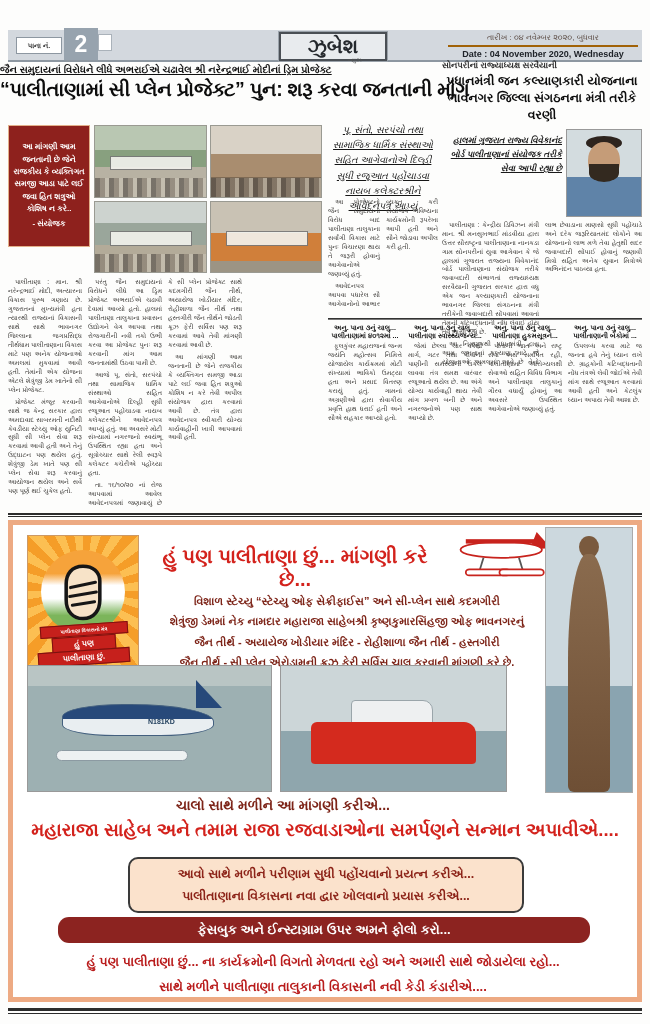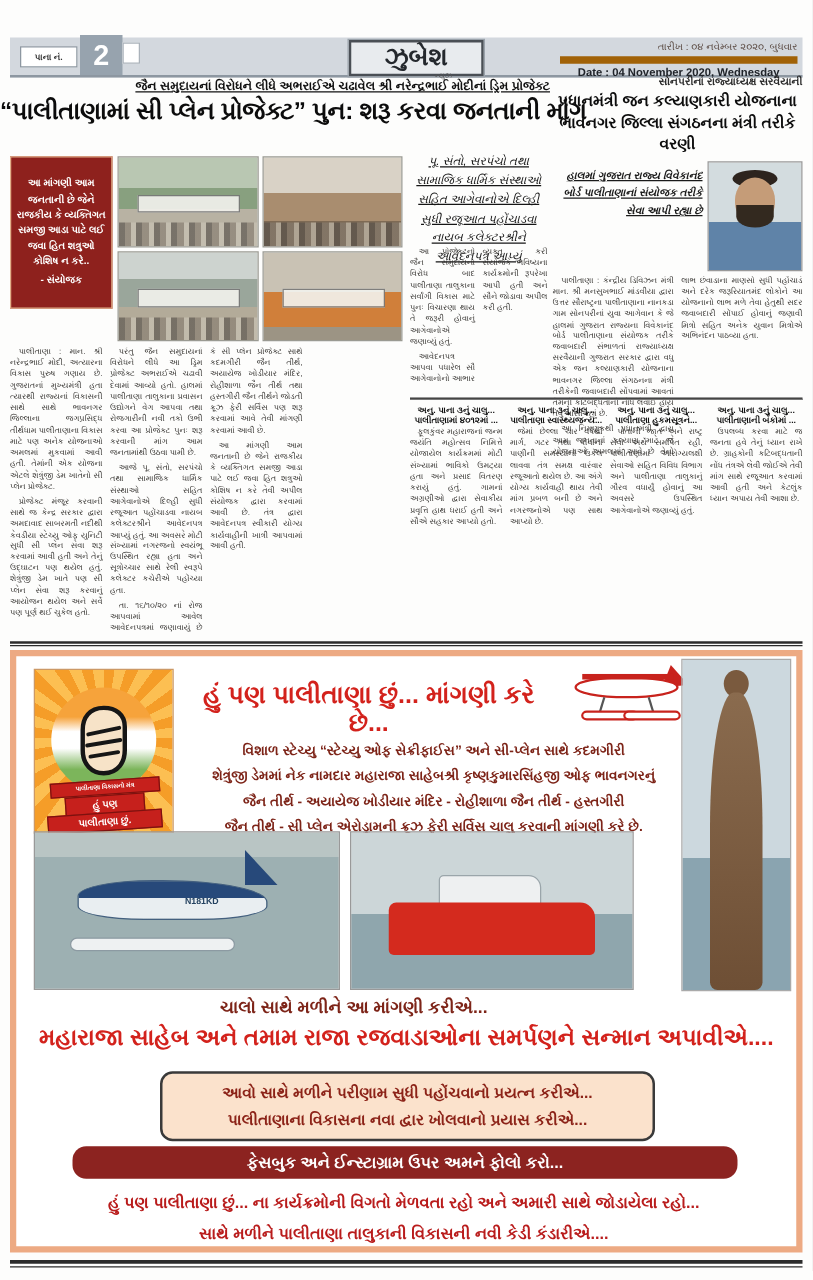--- a/index.html
+++ b/index.html
@@ -13,25 +13,25 @@
                 border:1px solid #8d97a1;font-size:7px;font-weight:bold;color:#333;
                 display:flex;align-items:center;justify-content:center;}
   .pageno-num{position:absolute;left:56px;top:-2px;width:34px;height:32px;background:#97a3ae;
               color:#fff;font-size:23px;font-weight:bold;display:flex;align-items:center;justify-content:center;}
   .pageno-tab{position:absolute;left:90px;top:4px;width:12px;height:15px;background:#fff;border:1px solid #aab2ba;}
   .masthead{position:absolute;left:271px;top:2px;width:104px;height:25px;background:#e8ebee;
             border:2px solid #4a4f55;outline:1px solid #9aa2aa;display:flex;align-items:center;justify-content:center;
             font-size:20px;font-weight:bold;color:#24282d;}
   .masthead-sub{position:absolute;left:340px;top:27px;font-size:6px;color:#555;}
   .date-block{position:absolute;right:4px;top:3px;width:190px;text-align:center;}
-  .date-gu{font-size:8px;color:#5a4a42;border-bottom:6px solid #a16207;padding-bottom:2px;text-align:right;}
+  .date-gu{font-size:8px;color:#5a4a42;border-bottom:2px solid #a16207;padding-bottom:2px;}
   .date-en{font-size:9px;font-weight:bold;color:#20242a;padding-top:2px;}
 
   
-  .kicker{position:absolute;left:0;top:64px;width:440px;text-align:right;font-size:10px;
+  .kicker{position:absolute;left:0;top:64px;width:440px;text-align:left;font-size:10px;
           font-weight:bold;text-decoration:underline;color:#111;}
   .headline{position:absolute;left:0;top:78px;width:440px;text-align:center;font-size:19.5px;
             font-weight:bold;color:#0c0c0c;letter-spacing:-0.3px;white-space:nowrap;}
 
   .quote-box{position:absolute;left:8px;top:125px;width:82px;height:122px;background:#8e211d;
              border:1px solid #e2b08a;color:#fff;font-size:8px;font-weight:bold;line-height:1.55;
              text-align:center;display:flex;flex-direction:column;justify-content:center;padding:3px;box-sizing:border-box;}
   .quote-author{margin-top:3px;font-size:8px;}
 
   .photo-grid{position:absolute;left:94px;top:125px;width:228px;height:148px;display:grid;
@@ -51,21 +51,21 @@
   .center-subhead span{text-decoration:underline;}
 
   .body-cols{column-gap:6px;column-fill:auto;text-align:justify;font-size:6.5px;line-height:1.38;
              color:#33312e;overflow:hidden;}
   .para{margin:0 0 3px 0;text-indent:7px;}
   .lead-body{position:absolute;left:8px;top:278px;width:314px;height:234px;column-count:4;}
   .center-body{position:absolute;left:328px;top:198px;width:110px;height:118px;column-count:2;}
 
   
   .side-article{position:absolute;left:442px;top:60px;width:200px;}
-  .s-kicker{text-align:right;font-size:8.5px;font-weight:bold;color:#2c2c2c;}
+  .s-kicker{text-align:left;font-size:8.5px;font-weight:bold;color:#2c2c2c;}
   .s-headline{text-align:center;font-size:12.5px;font-weight:bold;line-height:1.35;color:#0d0d0d;margin-top:2px;}
   .s-row{margin-top:5px;height:88px;position:relative;}
   .s-subhead{position:absolute;left:0;top:4px;width:120px;font-size:8.5px;font-weight:bold;font-style:italic;
              text-align:right;line-height:1.65;text-decoration:underline;color:#1a1a1a;}
   .portrait{position:absolute;right:0;top:0;width:74px;height:86px;border:1px solid #999;
             background:linear-gradient(180deg,#d3dcdf 0 55%,#5f83a8 55% 100%);overflow:hidden;}
   .portrait .head{position:absolute;left:21px;top:12px;width:32px;height:36px;border-radius:50% 50% 44% 44%;
                   background:#c59c78;}
   .portrait .hair{position:absolute;left:19px;top:6px;width:36px;height:14px;border-radius:50%;background:#2d241e;}
   .portrait .beard{position:absolute;left:22px;top:34px;width:30px;height:18px;border-radius:0 0 50% 50%;background:#33291f;}

